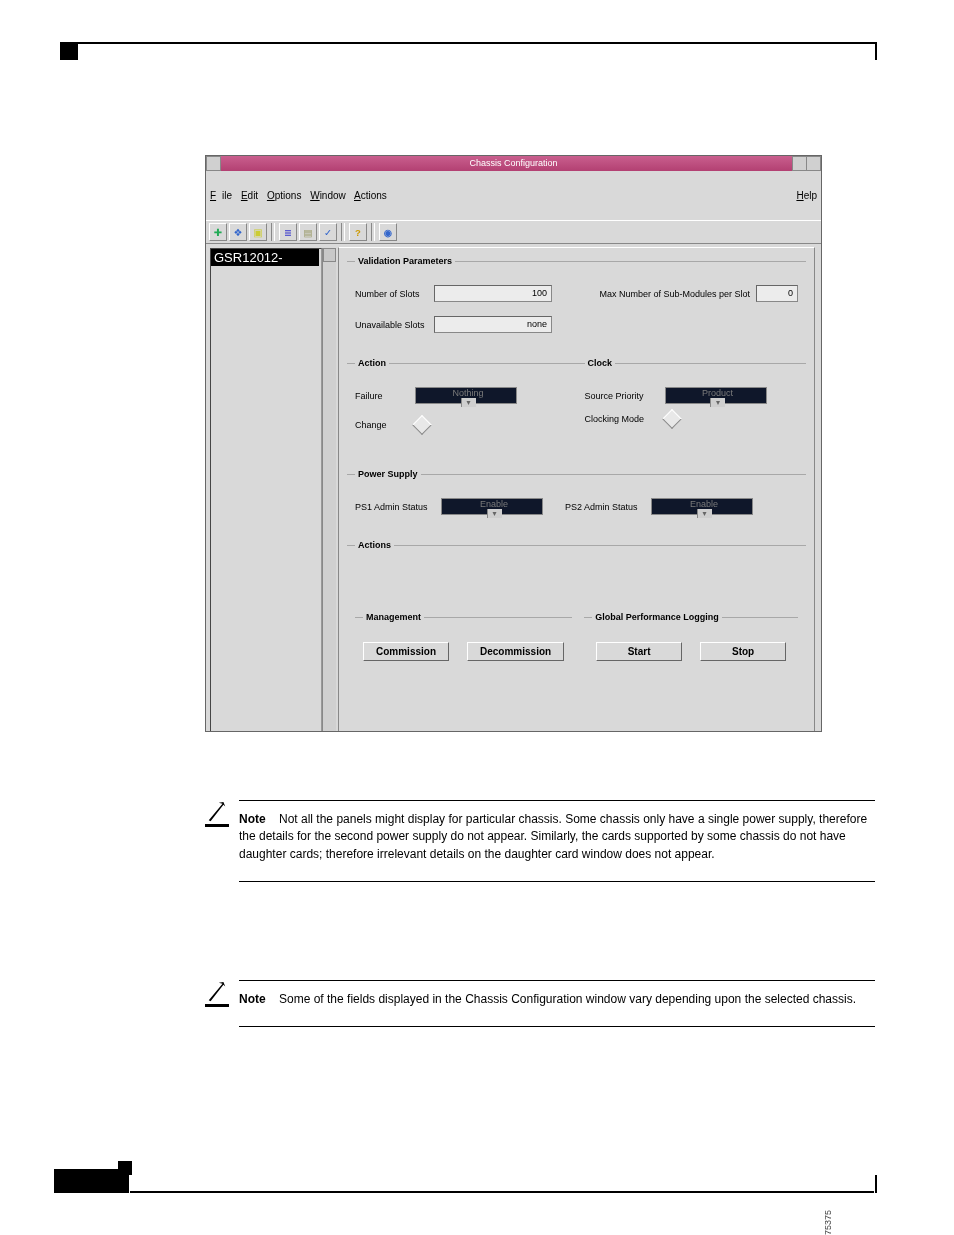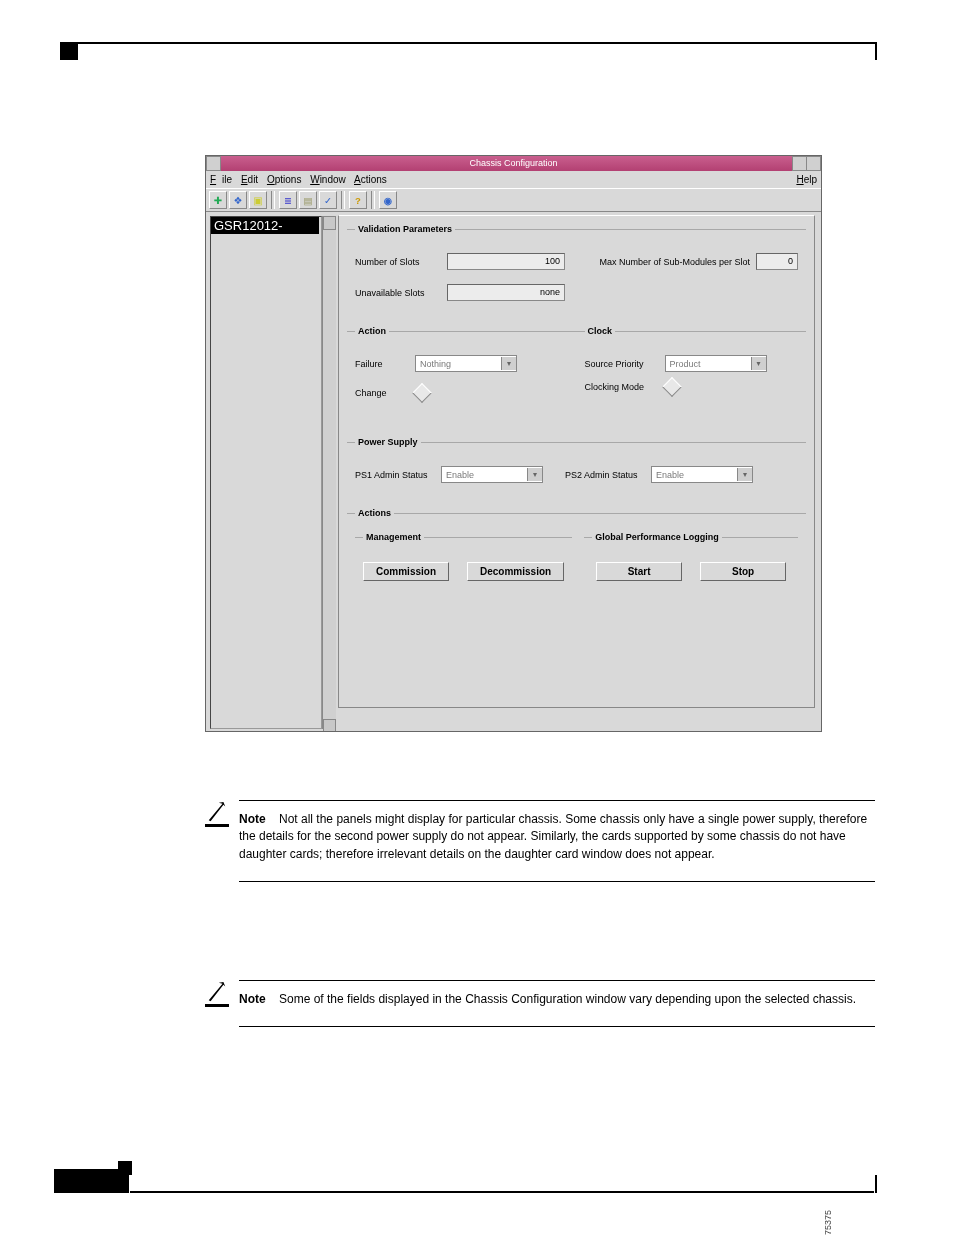--- a/index.html
+++ b/index.html
@@ -51,21 +51,21 @@
   .titlebar .sysbox {
     position: absolute; left:0; top:0; width:13px; height:13px;
     background:#d0d0d0; border:1px solid #888;
   }
   .titlebar .rbox {
     position:absolute; top:0; width:13px; height:13px;
     background:#d0d0d0; border:1px solid #888;
   }
   .menubar {
     background:#d9d9d9; height:17px; line-height:17px;
-    padding:0 4px; display:flex; justify-content:space-between;
+    padding:16px 4px; display:flex; justify-content:space-between;
     font-size:10px;
   }
   .menubar .left span { margin-right:6px; cursor:default; }
   .menubar u { text-decoration:underline; }
   .toolbar {
     height:22px; background:#d9d9d9;
     border-top:1px solid #fff; border-bottom:1px solid #888;
     display:flex; align-items:center; padding:0 3px; gap:2px;
   }
   .toolbar .tb {
@@ -117,50 +117,50 @@
   
   fieldset.grp {
     border:none;
     border-top:1px solid #a8a8a8;
     padding-top:14px;
   }
   fieldset.grp > legend {
     font-weight:bold; font-size:9px; padding:0 3px; background:#d9d9d9;
   }
   .row { display:flex; align-items:center; margin:5px 0; font-size:9px; }
-  .row .lbl { width:92px; }
+  .row .lbl { width:79px; }
   .txt {
     background:#ececec; border:1px solid #888;
     border-top-color:#666; border-left-color:#666;
     height:15px; width:108px; text-align:right; padding:0 4px;
     font-size:9px; line-height:15px;
   }
   .txt.small { width:32px; }
   .combo {
-    background:#ffffff; border:1px solid #888; height:15px; width:96px;
+    background:#0f172a; border:1px solid #888; height:15px; width:96px;
     display:flex; align-items:center; justify-content:space-between;
-    padding:0 0 0 4px; font-size:9px; color:#7a7a7a;
+    padding:0 0 0 4px; font-size:9px; color:#7a7a7a;flex-direction:column;
   }
   .combo .arrow {
     width:14px; height:13px; background:#cfcfcf; border-left:1px solid #888;
     display:flex; align-items:center; justify-content:center; font-size:8px; color:#666;
   }
   .chk {
     width:12px; height:12px; border:1px solid #888;
     transform:rotate(45deg); background:#e8e8e8;
     border-top-color:#fff; border-left-color:#fff;
   }
   .twocol { display:flex; gap:0; }
   .twocol > fieldset { flex:1; }
   .btn {
     border:1px solid #666; border-top-color:#fff; border-left-color:#fff;
     background:#d9d9d9; padding:3px 12px; font-size:10px; font-weight:bold;
     min-width:60px; text-align:center;
   }
-  .inner-actions { display:flex; gap:12px; }
+  .inner-actions { display:flex; gap:12px;margin-top:48px; }
   .inner-actions fieldset { flex:1; margin:0; }
   .btn-row { display:flex; gap:18px; justify-content:center; padding:6px 0 0 0; }
   .side-num {
     position:absolute; right:-16px; bottom:0;
     writing-mode:vertical-rl; transform:rotate(180deg);
     font-size:9px; color:#444;
   }
 
   
   .note {

